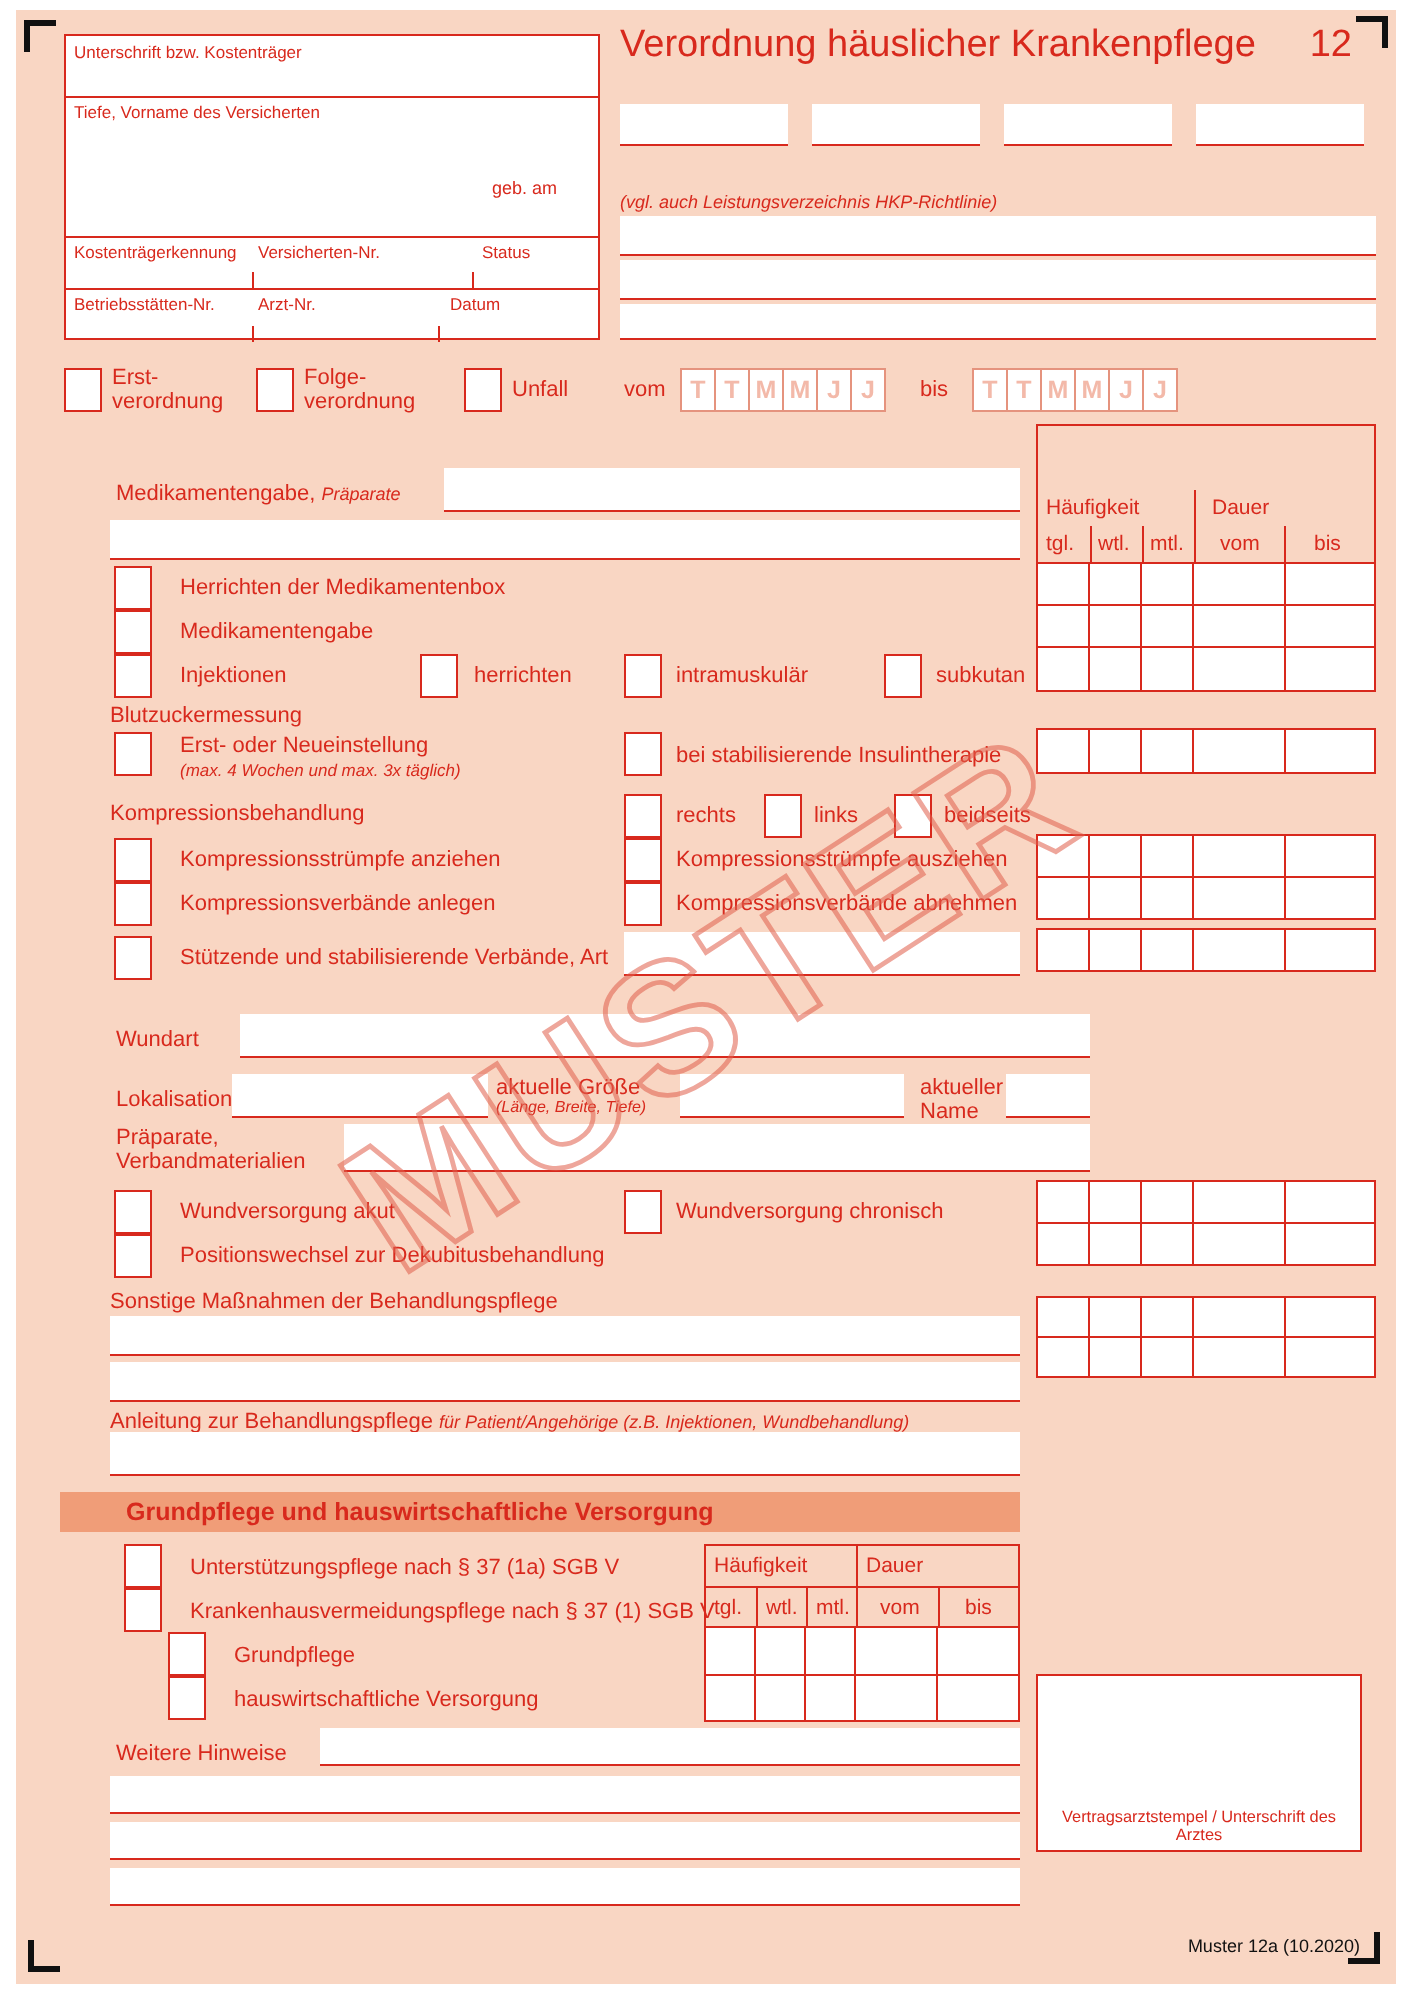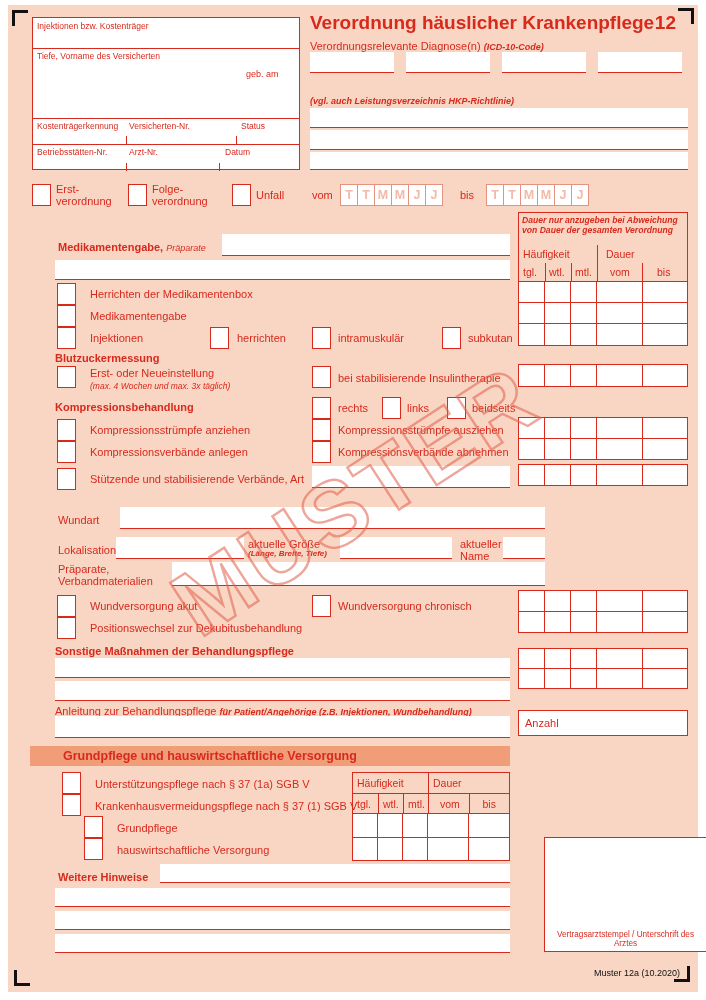--- a/index.html
+++ b/index.html
@@ -4,21 +4,21 @@
 <style>
 :root{
   --red:#d8291d; --bar:#f09d78; --bg:#f9d6c3; --lite:#f3b9a9; --black:#111;
 }
 *{margin:0;padding:0;box-sizing:border-box}
 body{background:#888;font-family:"Liberation Sans",sans-serif}
 .page{position:relative;width:706px;height:1000px;background:#fff;overflow:hidden;margin:0 auto}
 .sheet{position:absolute;left:8px;top:5px;right:8px;bottom:8px;background:var(--bg)}
 .abs{position:absolute}
 .lbl{color:var(--red);font-size:11px;line-height:1.12}
-.b{font-weight:bold}
+.b{font-weight:normal}
 .it{font-style:italic}
 .input{background:#fff;border-bottom:1px solid var(--red)}
 .cb{width:19px;height:22px;background:#fff;border:1px solid var(--red)}
 .bar{background:var(--bar);color:var(--red);font-weight:bold;font-size:12.5px;line-height:20px}
 .cellrow{display:grid;grid-template-columns:25px 25px 25px 1fr 1fr;gap:1px;background:var(--red);border:1px solid var(--red)}
 .cellrow i{background:#fff;display:block}
 .dategrp{display:grid;grid-auto-flow:column;grid-auto-columns:16px;gap:1px;background:#e5937e;border:1px solid #e5937e;height:22px}
 .dategrp b{background:#fff;color:var(--lite);font-size:12.5px;font-weight:bold;text-align:center;line-height:20px}
 .corner{width:16px;height:16px}
 .c-tl{border-top:3px solid var(--black);border-left:3px solid var(--black)}
@@ -48,38 +48,37 @@
 
   <div class="abs corner c-tl" style="left:12px;top:10px"></div>
   <div class="abs corner c-tr" style="left:678px;top:8px"></div>
   <div class="abs corner c-bl" style="left:14px;top:970px"></div>
   <div class="abs corner c-br" style="left:674px;top:966px"></div>
 
   <div class="abs pbox" style="left:32px;top:17px;width:268px;height:153px">
     <div class="pdiv" style="top:30px"></div>
     <div class="pdiv" style="top:100px"></div>
     <div class="pdiv" style="top:126px"></div>
-    <span class="plbl" style="left:4px;top:4px">Injektionen bzw. Kostenträger</span>
+    <span class="plbl" style="left:4px;top:4px">Unterschrift bzw. Kostenträger</span>
     <span class="plbl" style="left:4px;top:34px">Tiefe, Vorname des Versicherten</span>
-    <span class="plbl" style="left:213px;top:52px;font-size:9px">geb. am</span>
+    <span class="plbl" style="left:213px;top:72px;font-size:9px">geb. am</span>
     <span class="plbl" style="left:4px;top:104px">Kostenträgerkennung</span>
     <span class="plbl" style="left:96px;top:104px">Versicherten-Nr.</span>
     <span class="plbl" style="left:208px;top:104px">Status</span>
     <span class="ptick" style="left:93px;top:118px"></span>
     <span class="ptick" style="left:203px;top:118px"></span>
     <span class="plbl" style="left:4px;top:130px">Betriebsstätten-Nr.</span>
     <span class="plbl" style="left:96px;top:130px">Arzt-Nr.</span>
     <span class="plbl" style="left:192px;top:130px">Datum</span>
     <span class="ptick" style="left:93px;top:145px"></span>
     <span class="ptick" style="left:186px;top:145px"></span>
   </div>
 
   <div class="abs lbl b" style="left:310px;top:12px;font-size:19px">Verordnung häuslicher Krankenpflege</div>
   <div class="abs lbl b" style="left:640px;top:12px;width:36px;font-size:19px;text-align:right">12</div>
-  <div class="abs lbl" style="left:310px;top:40px"><span>Verordnungsrelevante Diagnose(n)</span> <span class="b it" style="font-size:9px">(ICD-10-Code)</span></div>
   <div class="abs diagbox" style="left:310px;top:52px;width:84px"></div>
   <div class="abs diagbox" style="left:406px;top:52px;width:84px"></div>
   <div class="abs diagbox" style="left:502px;top:52px;width:84px"></div>
   <div class="abs diagbox" style="left:598px;top:52px;width:84px"></div>
   <div class="abs lbl b it" style="left:310px;top:96px;font-size:9px">(vgl. auch Leistungsverzeichnis HKP-Richtlinie)</div>
   <div class="abs input" style="left:310px;top:108px;width:378px;height:20px"></div>
   <div class="abs input" style="left:310px;top:130px;width:378px;height:20px"></div>
   <div class="abs input" style="left:310px;top:152px;width:378px;height:18px"></div>
 
   <div class="abs cb" style="left:32px;top:184px"></div>
@@ -102,21 +101,20 @@
     <b>T</b>
       <b>T</b>
       <b>M</b>
       <b>M</b>
       <b>J</b>
       <b>J</b>
   </div>
 
 
   <div class="abs" style="left:518px;top:212px;width:170px;height:134px;border:1px solid var(--red)">
-    <div class="lbl b it" style="position:absolute;left:3px;top:3px;font-size:8.6px"><span>Dauer nur anzugeben bei Abweichung</span><br><span>von Dauer der gesamten Verordnung</span></div>
     <div style="position:absolute;left:0;top:32px;width:100%;display:grid;grid-template-columns:78px 1fr;height:18px">
       <span class="lbl" style="padding-left:4px;line-height:18px;font-size:10.5px">Häufigkeit</span>
       <span class="lbl" style="padding-left:8px;line-height:18px;font-size:10.5px;border-left:1px solid var(--red)">Dauer</span>
     </div>
     <div style="position:absolute;left:0;top:50px;width:100%;display:grid;grid-template-columns:26px 26px 26px 1fr 1fr;height:18px">
       <span class="lbl" style="padding-left:4px;line-height:18px;font-size:10.5px">tgl.</span>
       <span class="lbl" style="padding-left:3px;line-height:18px;font-size:10.5px;border-left:1px solid var(--red)">wtl.</span>
       <span class="lbl" style="padding-left:3px;line-height:18px;font-size:10.5px;border-left:1px solid var(--red)">mtl.</span>
       <span class="lbl" style="padding-left:12px;line-height:18px;font-size:10.5px;border-left:1px solid var(--red)">vom</span>
       <span class="lbl" style="padding-left:14px;line-height:18px;font-size:10.5px;border-left:1px solid var(--red)">bis</span>
@@ -258,23 +256,20 @@
   <div class="abs cellrow" style="left:518px;top:668px;width:170px;height:21px">
       <i></i>
       <i></i>
       <i></i>
       <i></i>
       <i></i>
     </div>
 
   <div class="abs lbl" style="left:55px;top:705px"><span>Anleitung zur Behandlungspflege</span> <span class="b it" style="font-size:9px">für Patient/Angehörige (z.B. Injektionen, Wundbehandlung)</span></div>
   <div class="abs input" style="left:55px;top:716px;width:455px;height:22px"></div>
-  <div class="abs" style="left:518px;top:710px;width:170px;height:26px;background:#fff;border:1px solid var(--red)">
-    <span class="lbl" style="position:absolute;left:6px;top:6px">Anzahl</span>
-  </div>
 
   <div class="abs bar" style="left:30px;top:746px;width:480px;height:20px;padding-left:33px">Grundpflege und hauswirtschaftliche Versorgung</div>
   <div class="abs cb" style="left:62px;top:772px"></div>
   <div class="abs lbl" style="left:95px;top:778px">Unterstützungspflege nach § 37 (1a) SGB V</div>
   <div class="abs cb" style="left:62px;top:794px"></div>
   <div class="abs lbl" style="left:95px;top:800px">Krankenhausvermeidungspflege nach § 37 (1) SGB V</div>
   <div class="abs cb" style="left:84px;top:816px"></div>
   <div class="abs lbl" style="left:117px;top:822px">Grundpflege</div>
   <div class="abs cb" style="left:84px;top:838px"></div>
   <div class="abs lbl" style="left:117px;top:844px">hauswirtschaftliche Versorgung</div>
@@ -306,21 +301,21 @@
         <i></i>
       </div>
   </div>
 
   <div class="abs lbl b" style="left:58px;top:871px">Weitere Hinweise</div>
   <div class="abs input" style="left:160px;top:864px;width:350px;height:19px"></div>
   <div class="abs input" style="left:55px;top:888px;width:455px;height:19px"></div>
   <div class="abs input" style="left:55px;top:911px;width:455px;height:19px"></div>
   <div class="abs input" style="left:55px;top:934px;width:455px;height:19px"></div>
 
-  <div class="abs stamp" style="left:544px;top:837px;width:163px;height:115px">
+  <div class="abs stamp" style="left:518px;top:837px;width:163px;height:89px">
     <div class="lbl" style="position:absolute;left:0;right:0;bottom:3px;text-align:center;font-size:8.2px">Vertragsarztstempel / Unterschrift des Arztes</div>
   </div>
 
   <div class="abs" style="left:540px;top:968px;width:140px;color:var(--black);font-size:9px;text-align:right">Muster 12a (10.2020)</div>
 
   <svg class="abs wmark" style="left:140px;top:350px" width="430" height="300" viewBox="0 0 430 300">
     <text x="215" y="182" transform="rotate(-33 215 150)" text-anchor="middle" font-family="Liberation Sans, sans-serif" font-size="92" font-weight="bold" letter-spacing="4" fill="none" stroke="#e0604d" stroke-width="2.4" opacity="0.7">MUSTER</text>
   </svg>
 </div>
 

